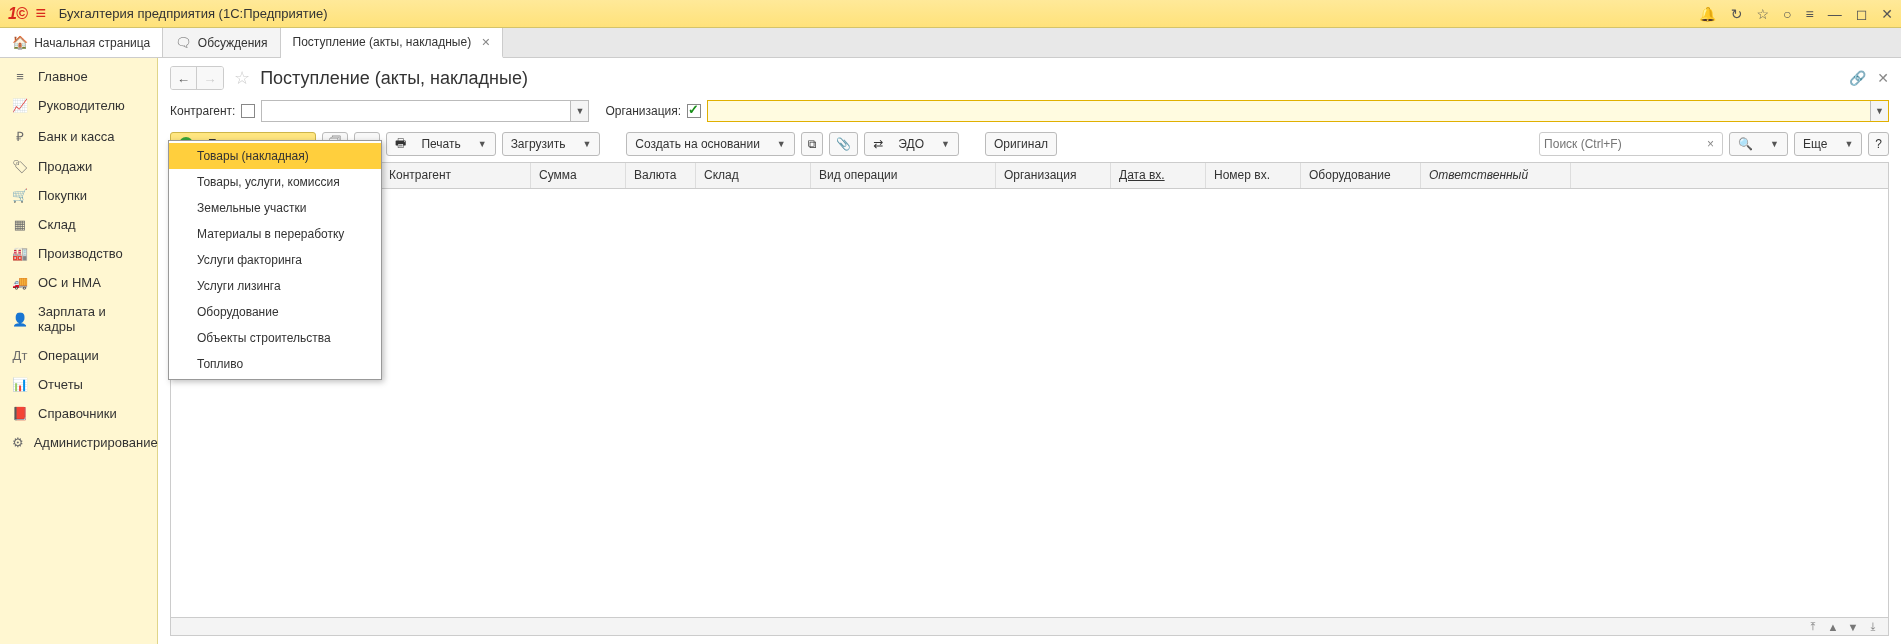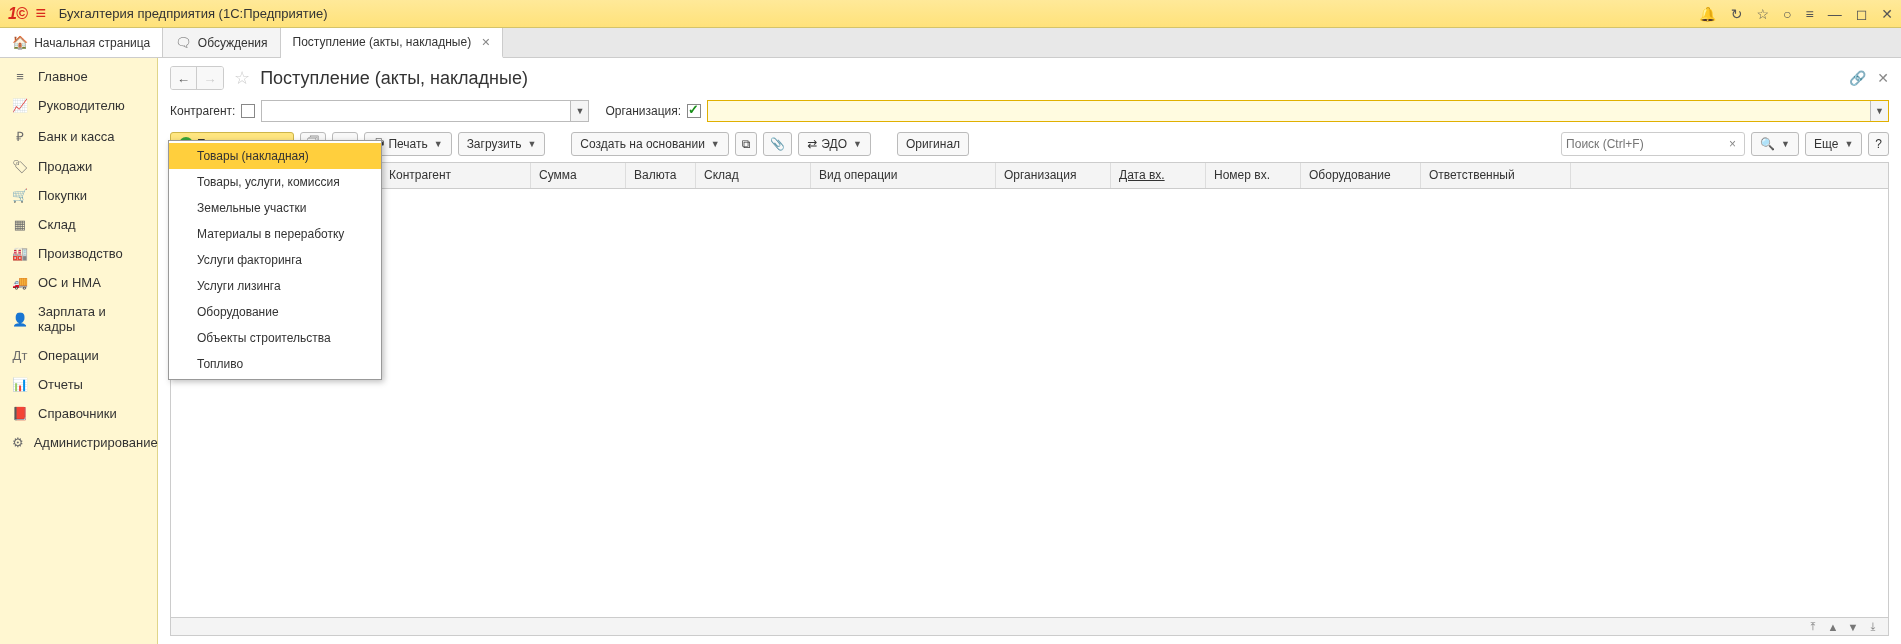--- a/index.html
+++ b/index.html
@@ -41,21 +41,21 @@
 .chk { width:14px; height:14px; border:1px solid #888; display:inline-block; vertical-align:middle; position:relative;}
 .chk.checked { background:#fff; }
 .chk.checked::after { content:"✓"; color:#1a8f1a; position:absolute; top:-3px; left:0px; font-size:13px; font-weight:bold;}
 .combo { flex:0 0 328px; height:22px; border:1px solid #bbb; display:flex; }
 .combo input { flex:1; border:none; padding:0 4px; font-size:12px; outline:none;}
 .combo .dd { width:18px; border-left:1px solid #bbb; display:flex; align-items:center; justify-content:center; cursor:pointer; background:#f4f4f4; font-size:9px; color:#555;}
 .combo.org { flex:1; border:1px solid #e0b000; background:#fffbe0;}
 .combo.org input { background:#fffbe0; }
 
 .toolbar { display:flex; align-items:center; padding:4px 12px; gap:6px; flex-wrap:wrap; border-bottom: none;}
-.btn { height:24px; border:1px solid #bbb; background:#f8f8f8; border-radius:3px; padding:0 8px; display:flex; align-items:center; gap:4px; cursor:pointer; font-size:12px; color:#333;}
+.btn { height:24px; border:1px solid #bbb; background:#f8f8f8; border-radius:3px; padding:0 8px; display:flex; align-items:center; gap:15px; cursor:pointer; font-size:12px; color:#333;}
 .btn .caret { font-size:9px; color:#555; margin-left:2px;}
 .btn.pressed { background:#ffe680; border-color:#cdb54a; }
 .btn.icon-only { padding:0 6px; }
 .btn .plus-circle { width:14px; height:14px; border-radius:50%; background:#39a339; color:#fff; display:flex; align-items:center; justify-content:center; font-size:11px; font-weight:bold;}
 .toolbar .spacer { flex:1; }
 .search-box { width:184px; height:24px; border:1px solid #ccc; border-radius:3px; display:flex; align-items:center; padding:0 4px; color:#aaa; font-size:12px;}
 .search-box input { border:none; flex:1; outline:none; font-size:12px; color:#333;}
 .search-box .x { cursor:pointer; color:#888; padding:0 4px;}
 .btn.q { padding:0 8px;}
 
@@ -256,21 +256,21 @@
           <div class="th" style="width: 120px;">Номер</div>
           <div class="th" style="width: 150px;">Контрагент</div>
           <div class="th" style="width: 95px;">Сумма</div>
           <div class="th" style="width: 70px;">Валюта</div>
           <div class="th" style="width: 115px;">Склад</div>
           <div class="th" style="width: 185px;">Вид операции</div>
           <div class="th" style="width: 115px;">Организация</div>
           <div class="th" style="width: 95px; text-decoration: underline;">Дата вх.</div>
           <div class="th" style="width: 95px;">Номер вх.</div>
           <div class="th" style="width: 120px;">Оборудование</div>
-          <div class="th" style="width: 150px;">Ответственный</div>
+          <div class="th" style="width: 150px; font-style: italic;">Ответственный</div>
         </div>
       <div class="tbl-body"></div>
       <div class="tbl-foot">
         <span>⤒</span>
         <span>▲</span>
         <span>▼</span>
         <span>⤓</span>
       </div>
     </div>
 

